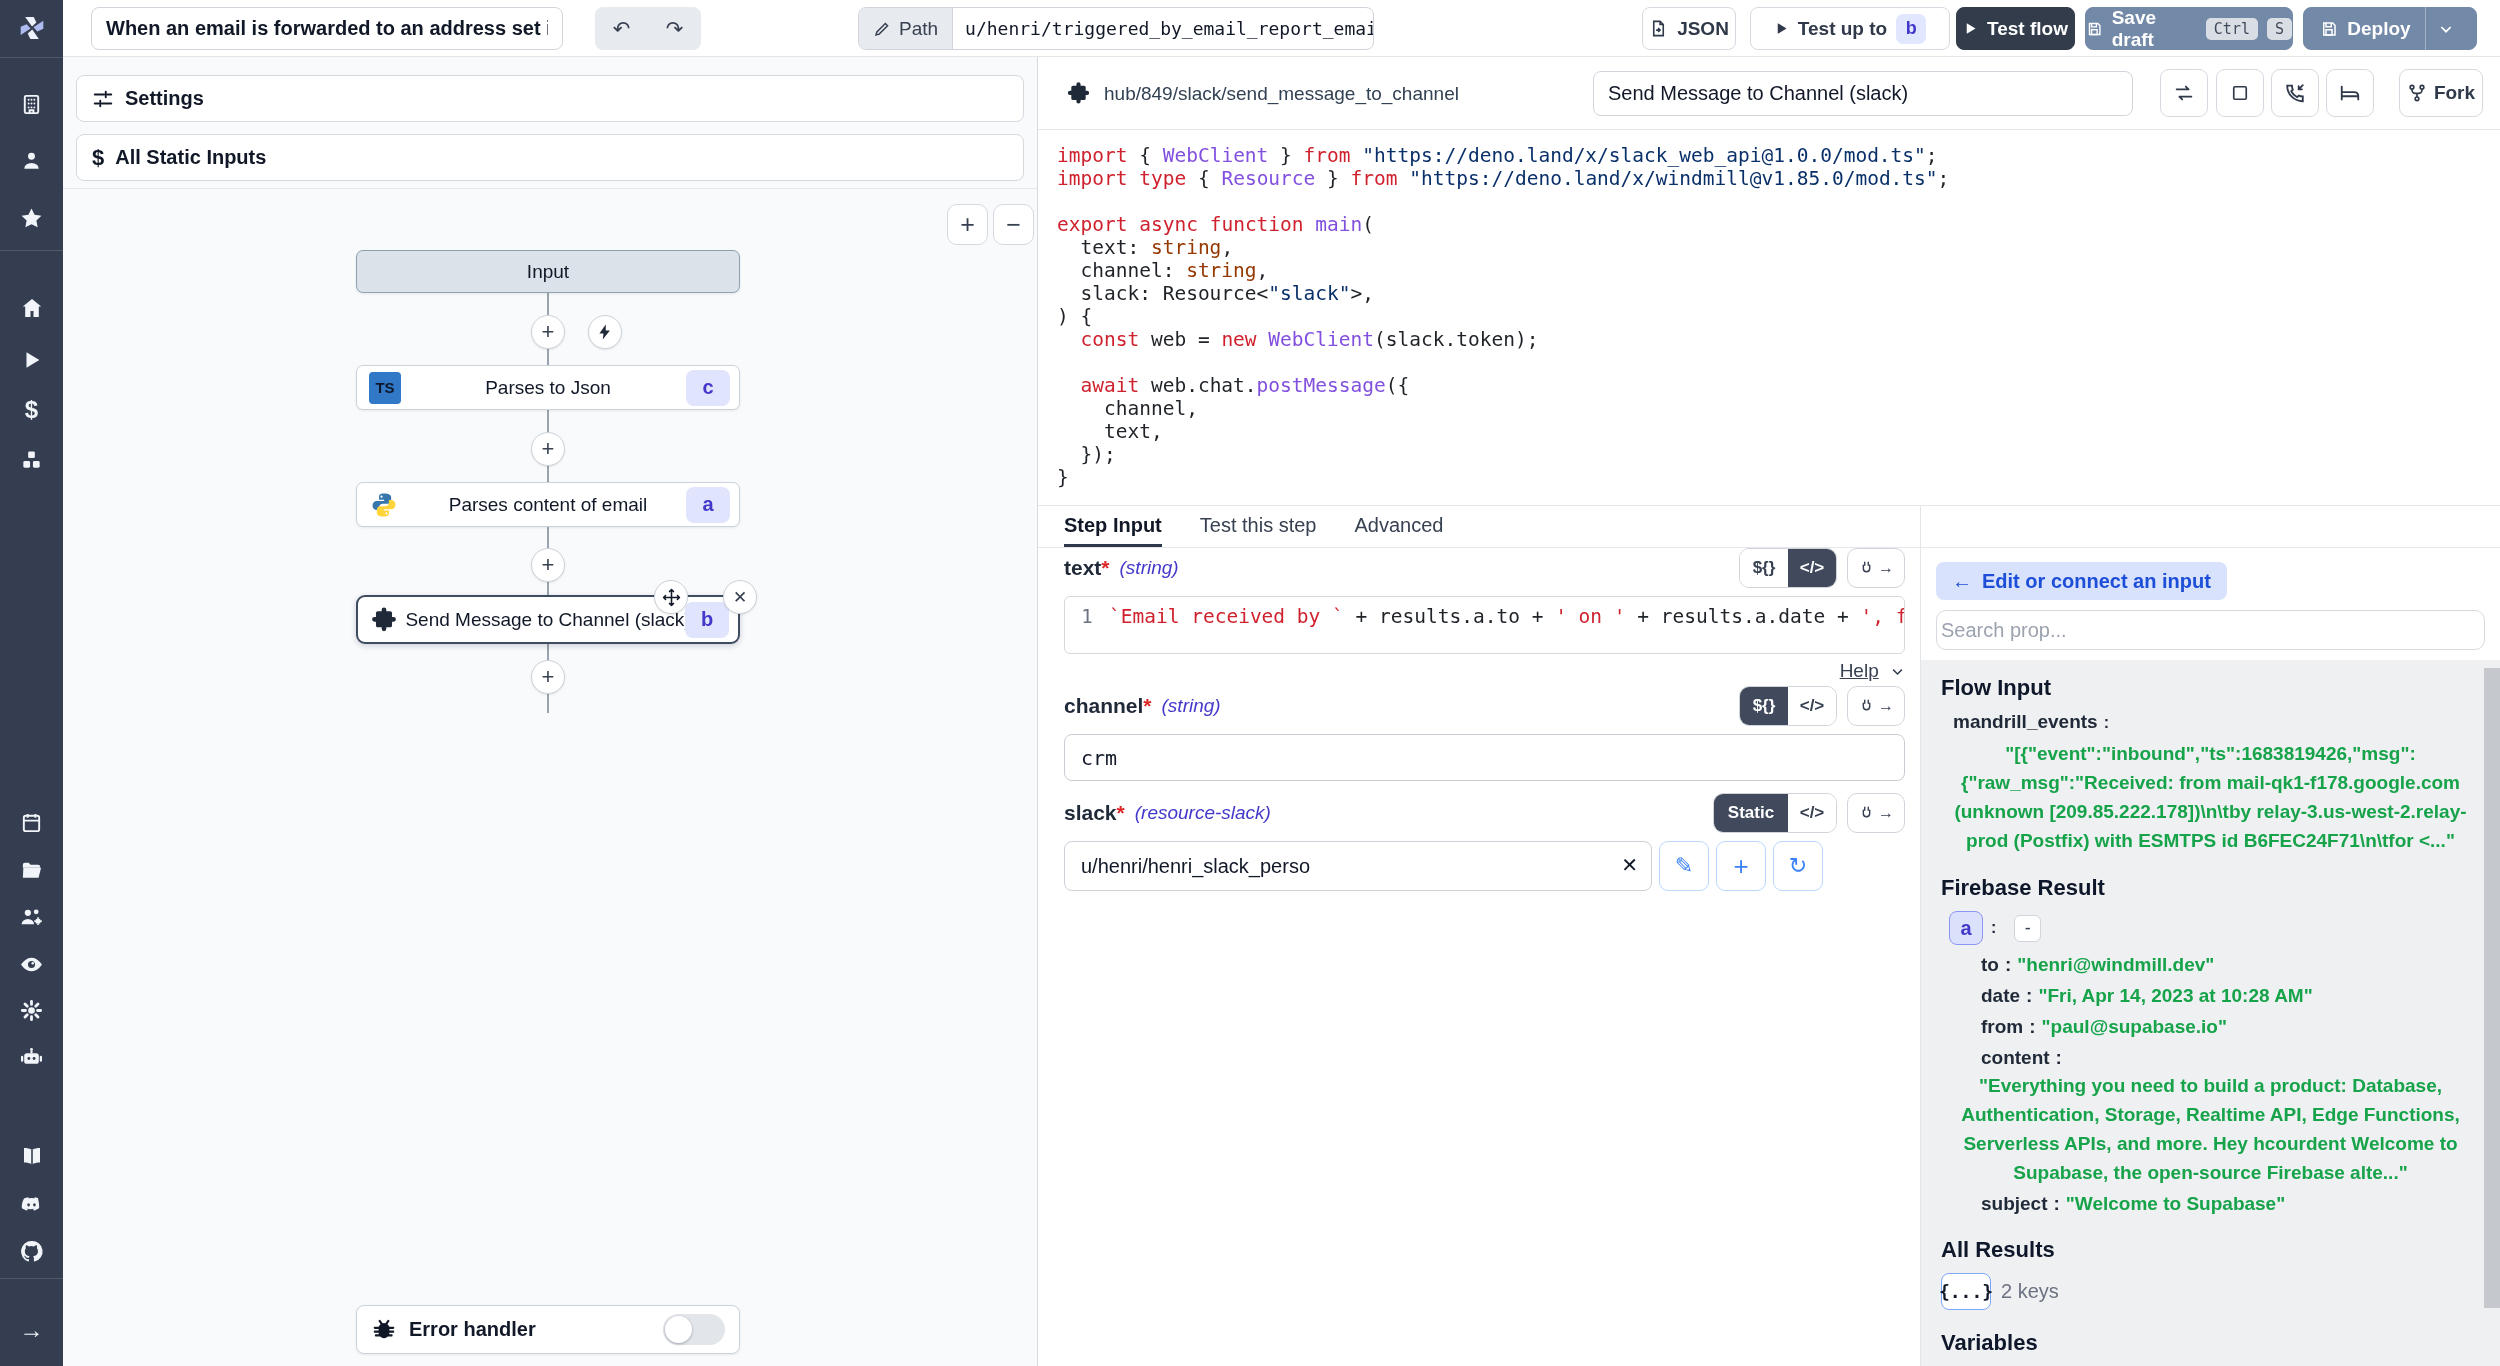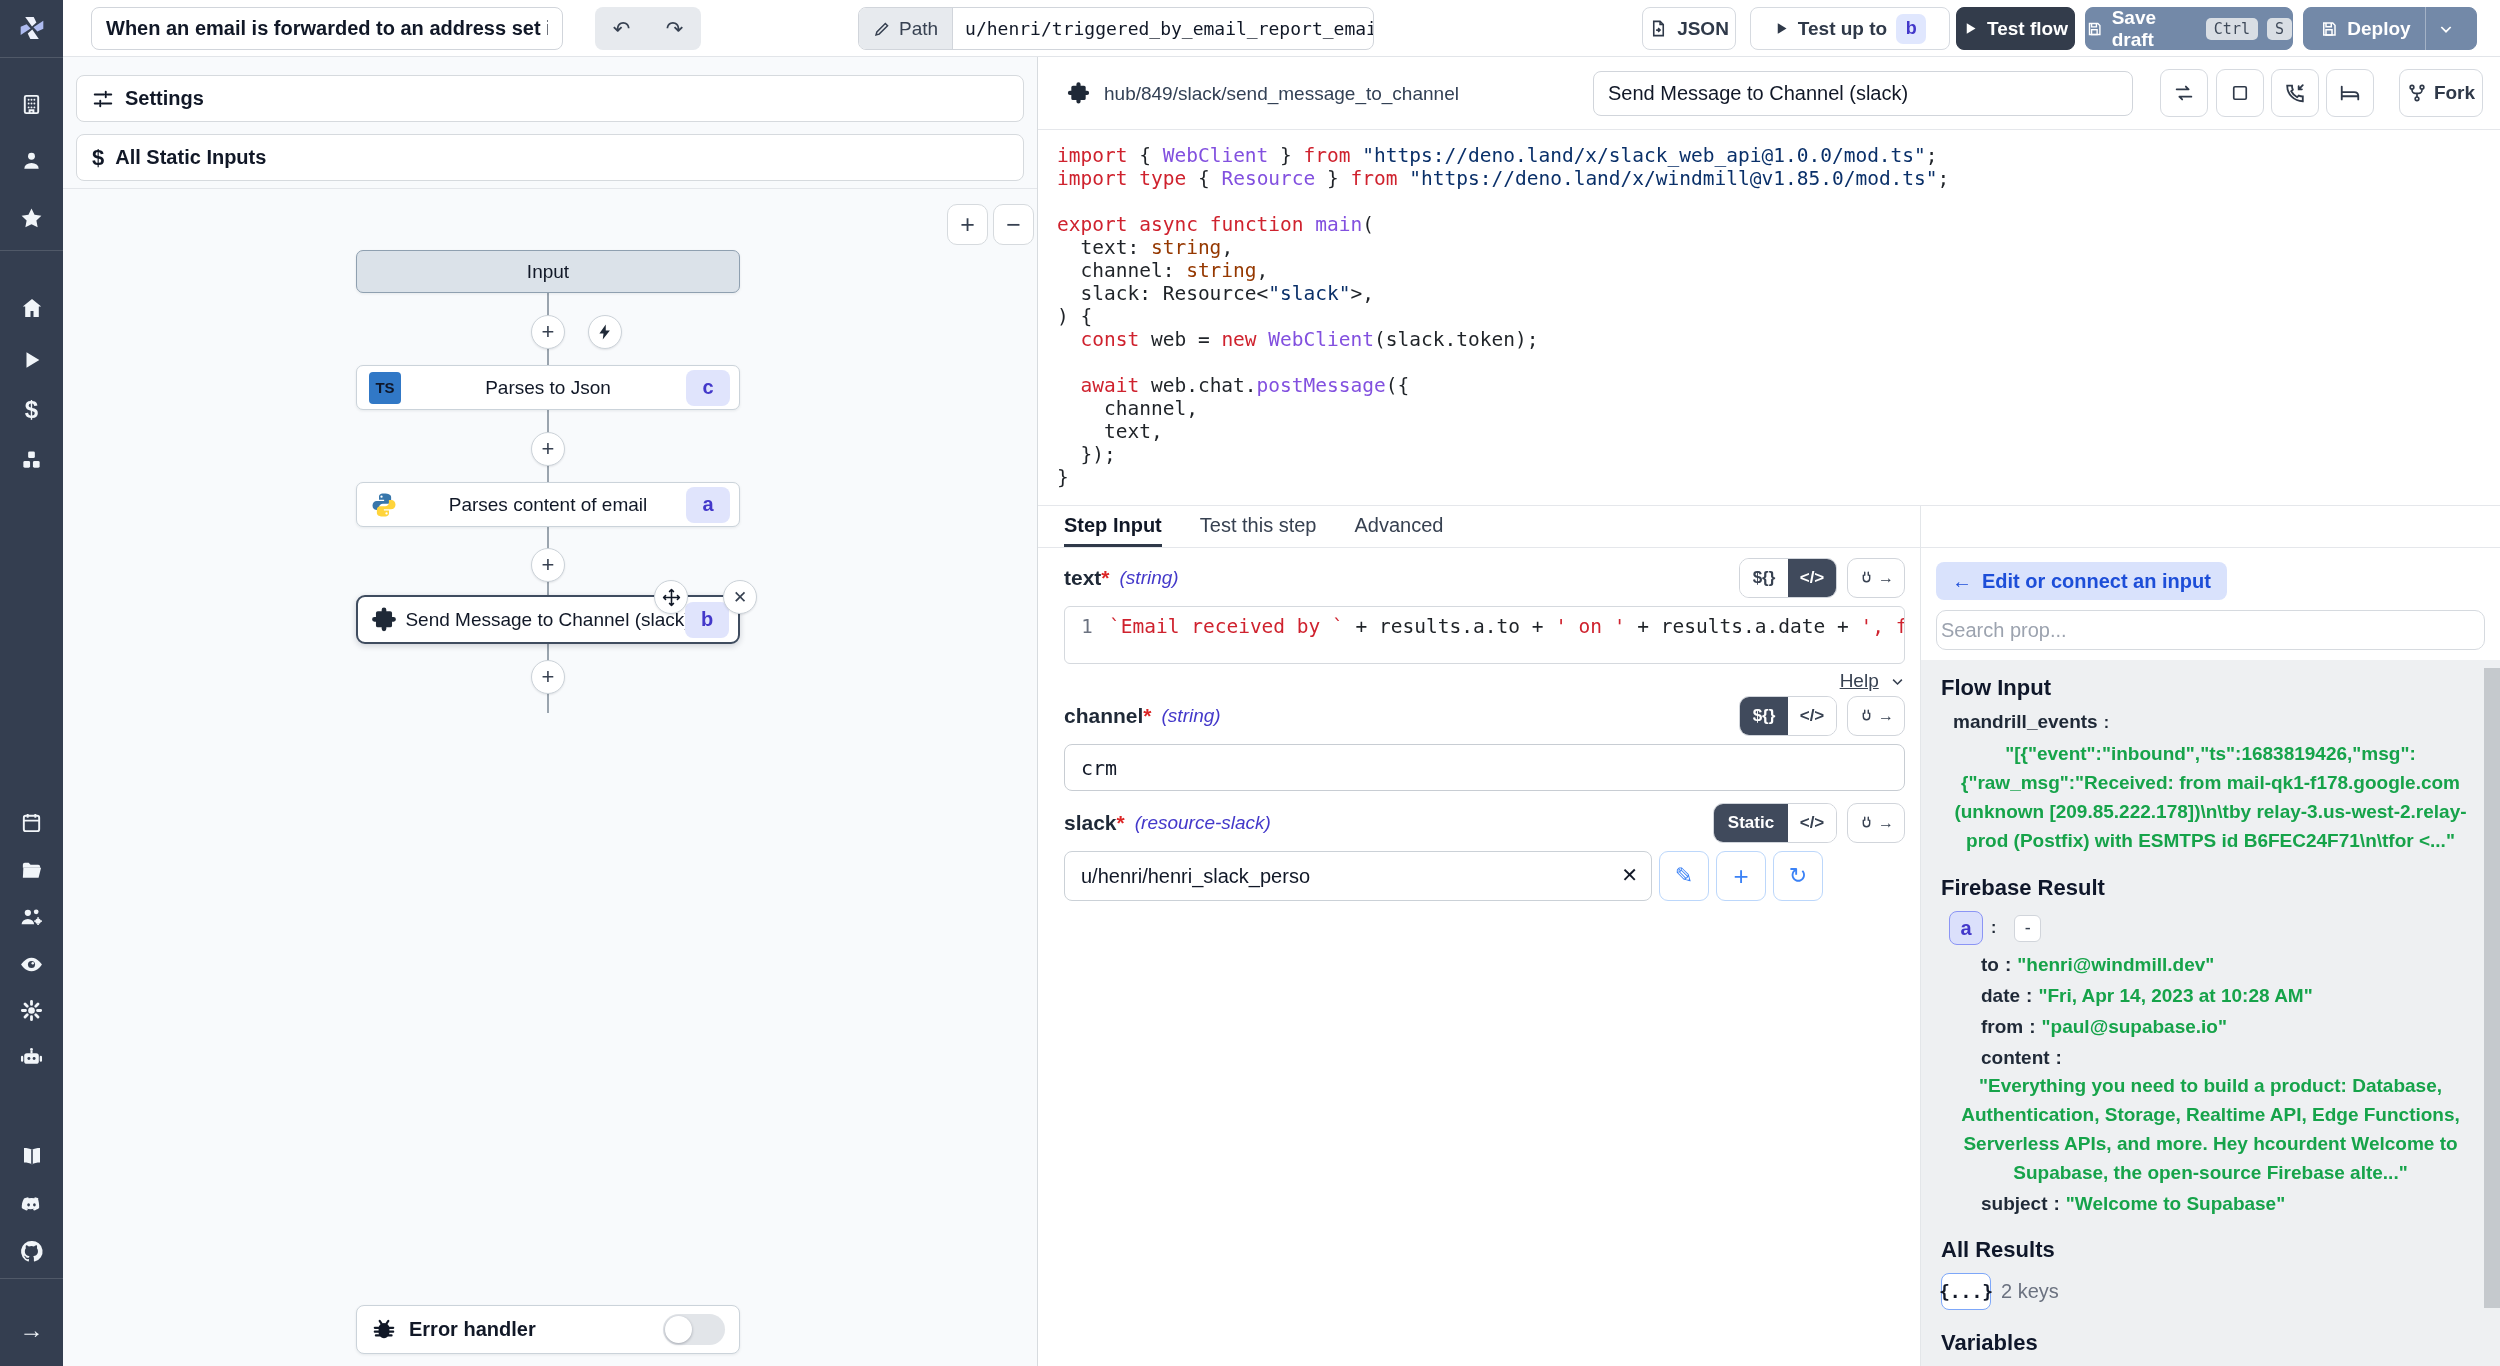--- a/index.html
+++ b/index.html
@@ -49,21 +49,21 @@
   .hub-path { position:absolute; left:28px; top:0; height:73px; display:flex; align-items:center; gap:13px; font-size:19px; color:#334155; }
   .icn-sq { position:absolute; top:12px; width:48px; height:48px; border:1.5px solid #d6dae0; border-radius:9px; background:#fff; display:flex; align-items:center; justify-content:center; color:#2f3949; cursor:pointer; }
   #code { position:absolute; left:0; top:73px; right:0; height:375px; padding:14px 0 0 19px; font-family:"DejaVu Sans Mono",monospace; font-size:19.5px; line-height:23px; white-space:pre; overflow:hidden; cursor:text; }
   .tk-k{color:#cf222e;} .tk-e{color:#8250df;} .tk-s{color:#0a3069;} .tk-c{color:#953800;} .tk-p{color:#1f2328;} .tk-r{color:#cf222e;}
 
   #split { position:absolute; left:0; top:448px; right:0; bottom:0; display:flex; border-top:1px solid #e5e7eb; }
   #stepcol { width:883px; border-right:1.5px solid #e3e6e9; display:flex; flex-direction:column; }
   #tabs { height:42px; border-bottom:1px solid #e5e7eb; display:flex; align-items:stretch; padding-left:26px; gap:38px; }
   .tab { display:flex; align-items:center; font-size:20px; color:#374151; cursor:pointer; border-bottom:3px solid transparent; }
   .tab.active { color:#111827; font-weight:700; border-bottom-color:#2f3949; }
-  .lbl-row { display:flex; align-items:center; margin:10px 15px 0 26px; }
+  .lbl-row { display:flex; align-items:center; margin:0 15px 0 26px; }
   .fname { font-weight:700; font-size:21px; color:#1f2937; }
   .fstar { color:#dc2626; font-weight:700; font-size:21px; }
   .ftype { font-style:italic; font-size:19px; color:#4338ca; margin-left:10px; }
   .seg-group { margin-left:auto; display:flex; border:1.5px solid #d1d5db; border-radius:10px; overflow:hidden; height:40px; }
   .seg { min-width:48px; padding:0 10px; display:flex; align-items:center; justify-content:center; font-size:17px; font-weight:700; color:#374151; background:#fff; cursor:pointer; }
   .seg.on { background:#404a5c; color:#fff; }
   .plug-btn { margin-left:10px; width:58px; height:40px; border:1.5px solid #d1d5db; border-radius:10px; background:#fff; display:flex; align-items:center; justify-content:center; gap:3px; color:#374151; cursor:pointer; font-size:16px; }
   .expr-box { margin:8px 15px 0 26px; height:58px; border:1.5px solid #d5d9de; border-radius:6px; display:flex; overflow:hidden; cursor:text; }
   .gutter { width:44px; padding-top:8px; text-align:center; color:#6b7280; font-family:"DejaVu Sans Mono",monospace; font-size:19px; }
   .expr-code { padding-top:8px; font-family:"DejaVu Sans Mono",monospace; font-size:19.5px; white-space:pre; overflow:hidden; flex:1; }

